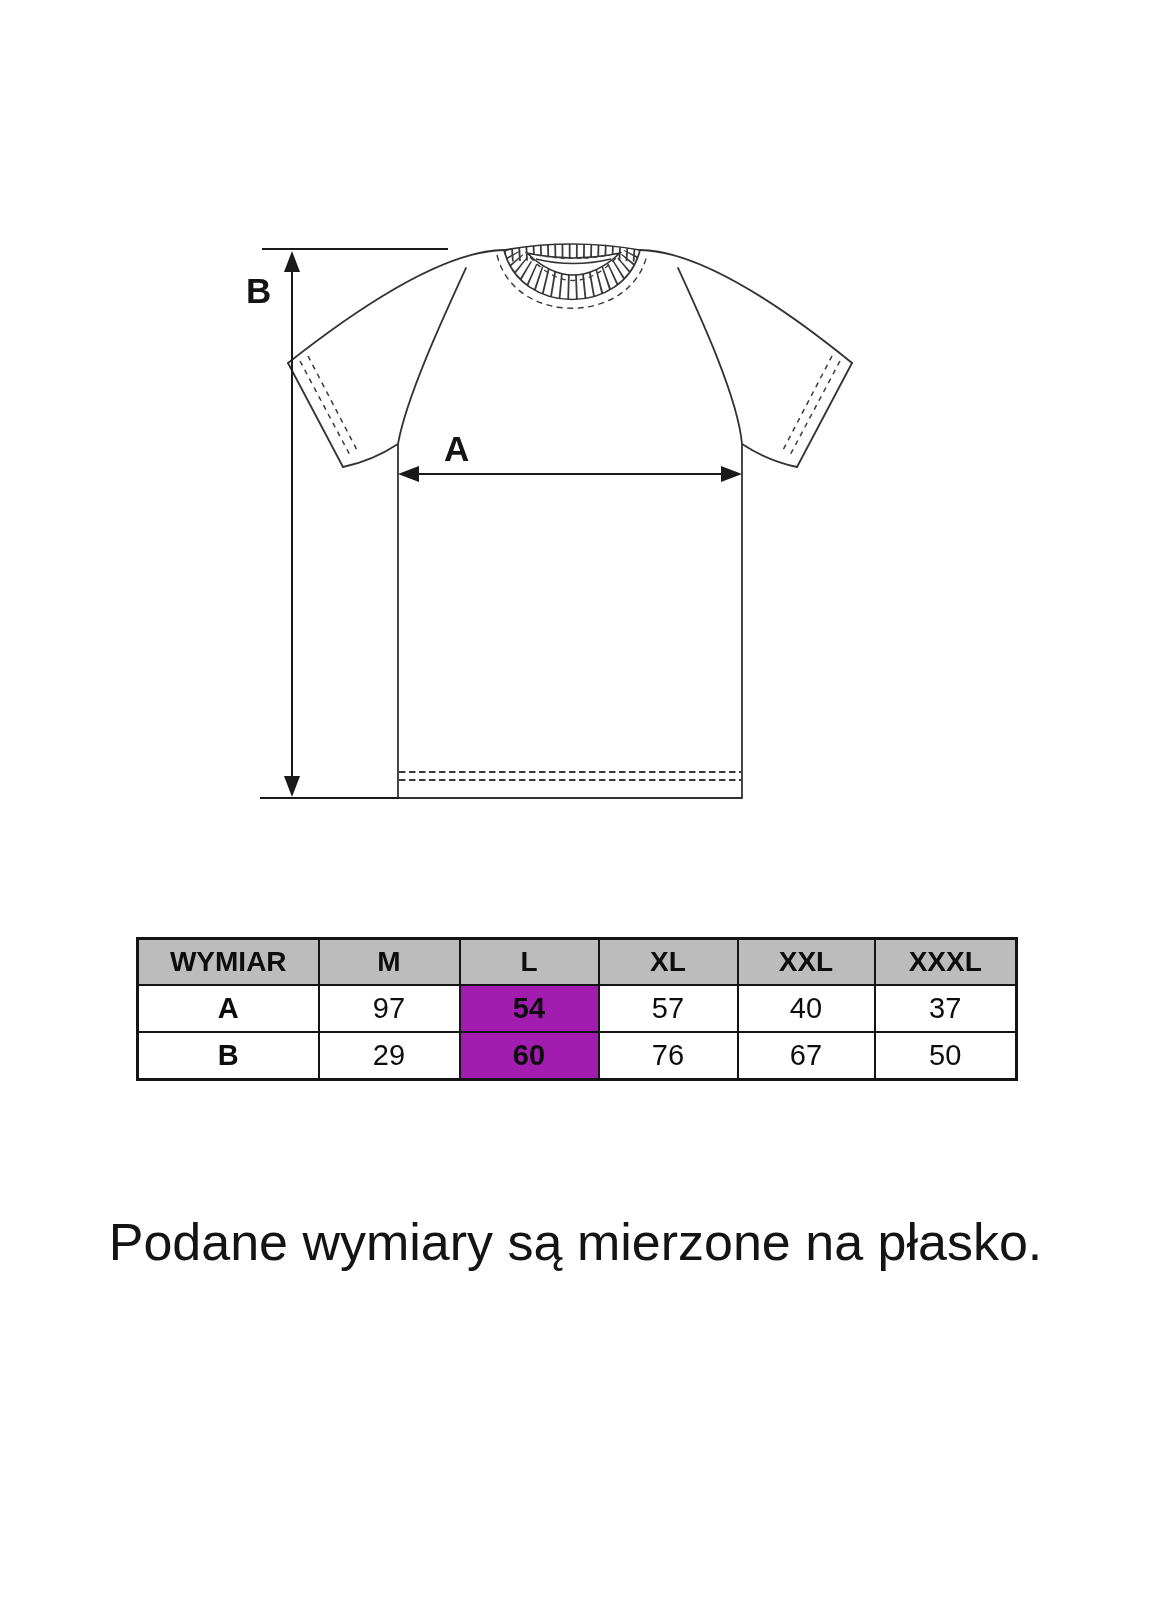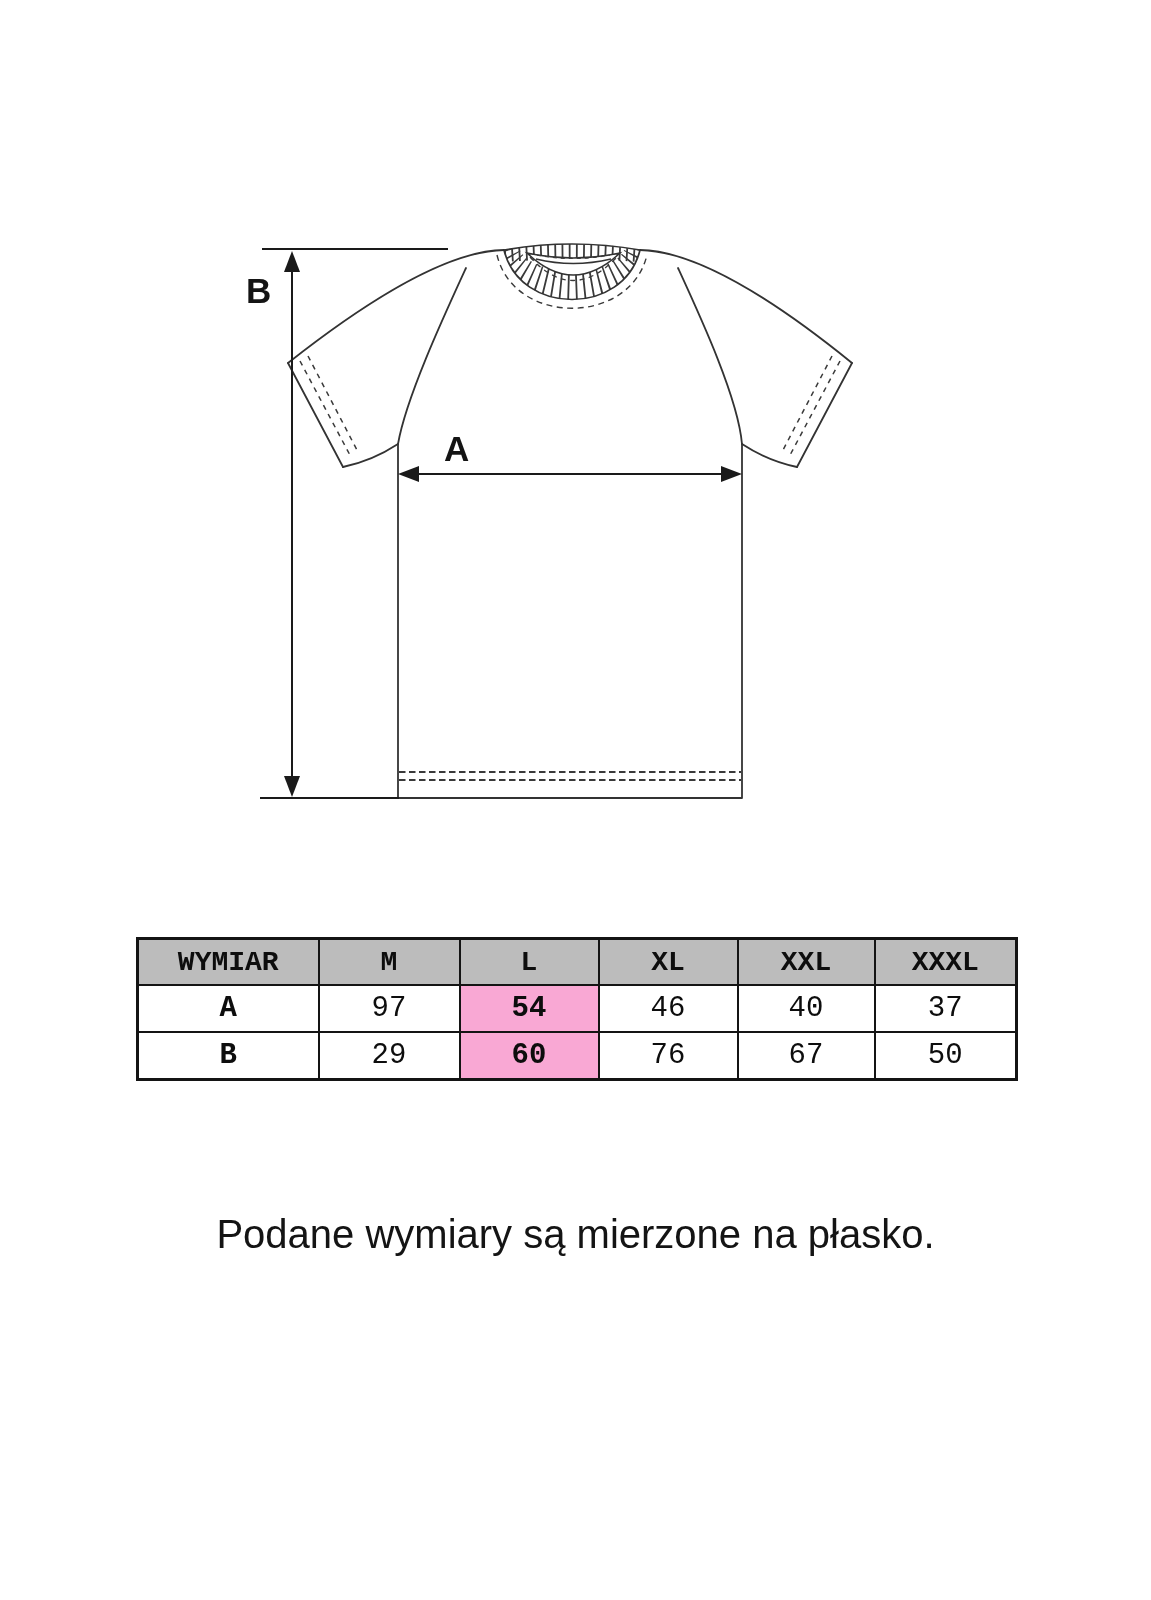--- a/index.html
+++ b/index.html
@@ -7,35 +7,34 @@
     width:1151px;height:1600px;position:relative;background:#ffffff;
     font-family:"Liberation Sans", sans-serif;color:#141414;overflow:hidden;
   }
   .drawing-svg{position:absolute;left:0;top:0;}
   .dim-label{font-family:"Liberation Sans", sans-serif;font-weight:bold;font-size:35px;fill:#141414;}
 
   .size-table{
     position:absolute;left:136px;top:937px;width:879px;
     border-collapse:collapse;table-layout:fixed;
     border:3px solid #141414;
-    font-family:Liberation Mono, monospace;
   }
   .size-table td{
     border:2px solid #141414;text-align:center;vertical-align:middle;
     padding:0;font-size:29px;color:#0d0d0d;height:45px;
   }
   .size-table tr.header-row td{
     background:#bcbcbc;font-weight:bold;font-size:28px;height:44px;
   }
   .size-table td.row-label{font-weight:bold;}
-  .size-table td.hl{background:#f9a8d4;font-weight:bold;}
+  .size-table td.hl{background:#a21caf;font-weight:bold;}
 
   .note{
     position:absolute;left:0;top:1212px;width:1151px;
-    text-align:center;font-size:40px;color:#141414;
+    text-align:center;font-size:52px;color:#141414;
   }
 </style>
 </head>
 <body>
 
 <svg class="drawing-svg" width="1151" height="880" viewBox="0 0 1151 880">
   <defs>
     <clipPath id="bandClip">
       <path d="M504,250 Q572,238 640,250 C624,316 520,316 504,250 Z"></path>
     </clipPath>
@@ -121,21 +120,21 @@
       <td>M</td>
       <td>L</td>
       <td>XL</td>
       <td>XXL</td>
       <td>XXXL</td>
     </tr>
     <tr>
       <td class="row-label">A</td>
       <td>97</td>
       <td class="hl">54</td>
-      <td>46</td>
+      <td>57</td>
       <td>40</td>
       <td>37</td>
     </tr>
     <tr>
       <td class="row-label">B</td>
       <td>29</td>
       <td class="hl">60</td>
       <td>76</td>
       <td>67</td>
       <td>50</td>

